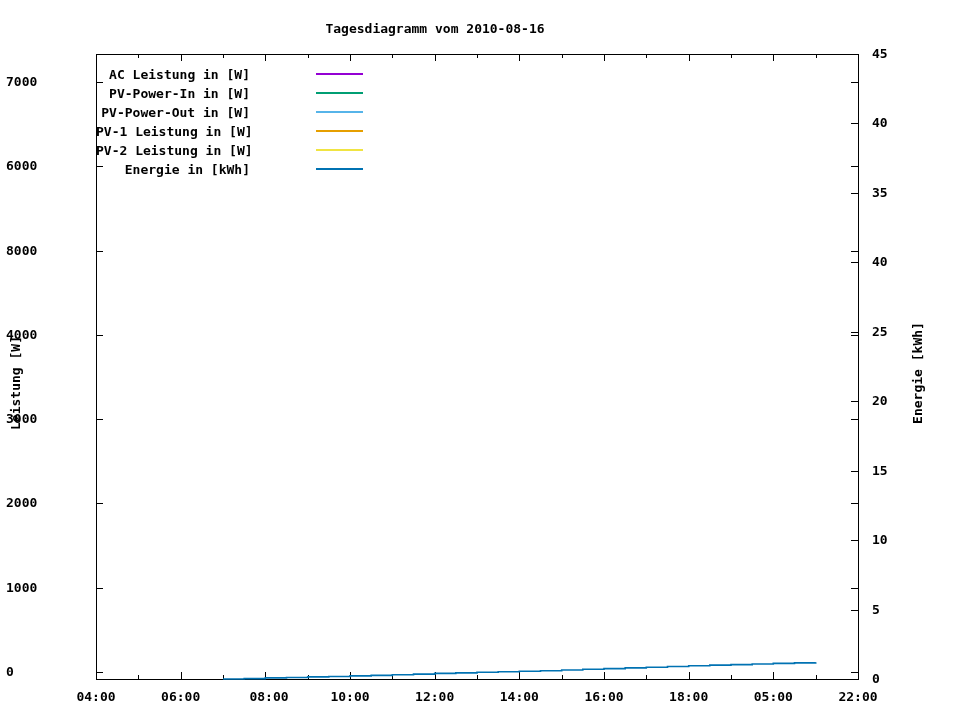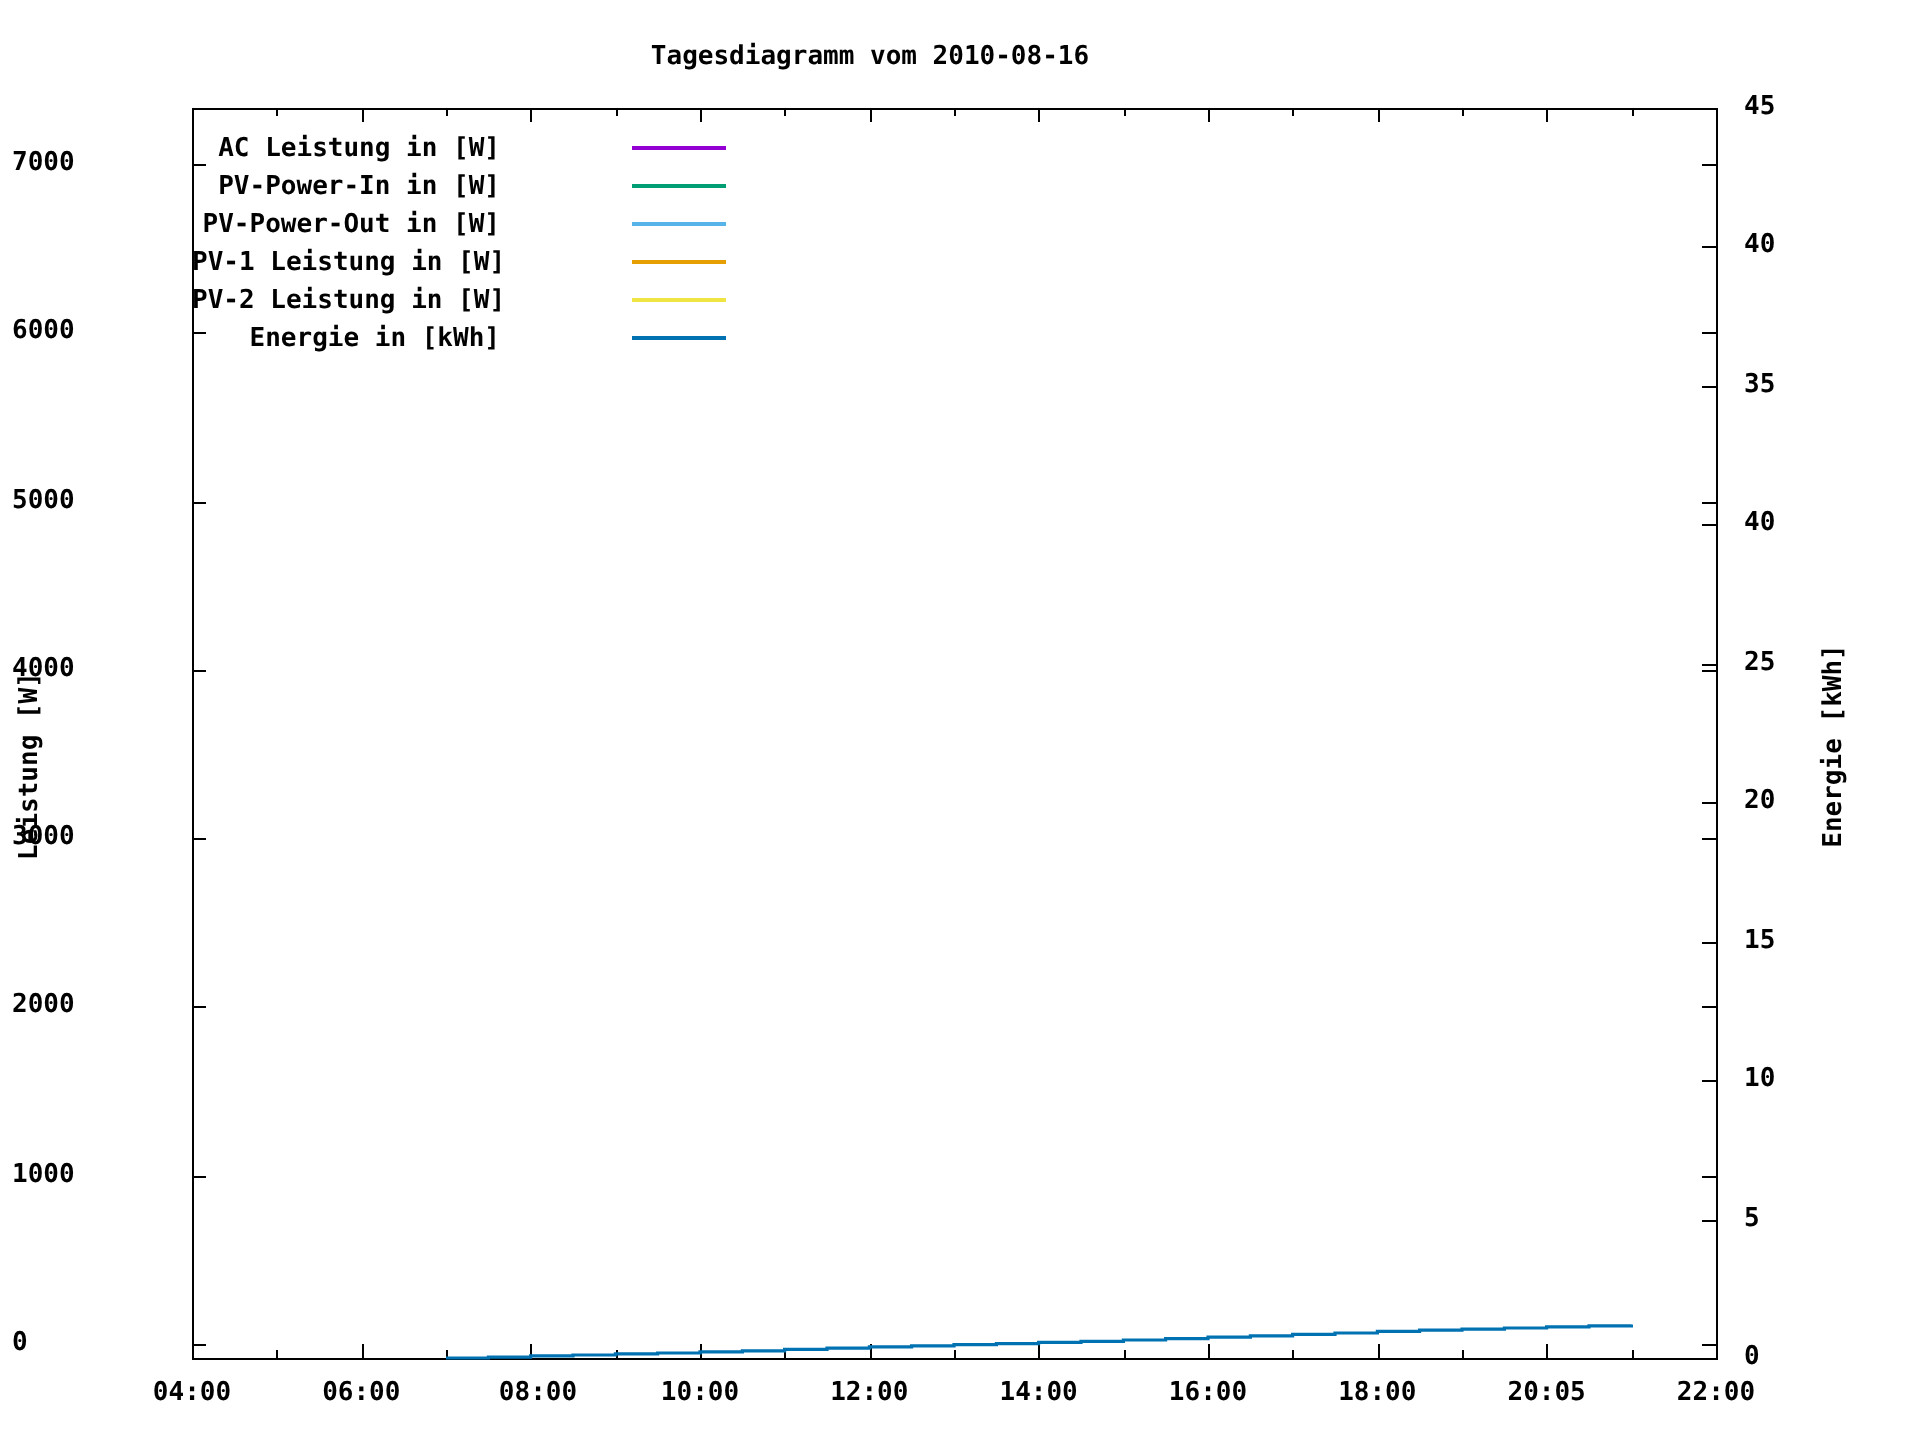--- a/index.html
+++ b/index.html
@@ -146,36 +146,36 @@
         <line x1="0" y1="11" x2="47" y2="11" stroke="#0072b2" stroke-width="2"></line>
       </svg>
     </div>
   </div>
 <div id="tick-labels">
     <div class="tick-label y-left" style="left: 6px; top: 665px;">0</div>
     <div class="tick-label y-left" style="left: 6px; top: 580.7px;">1000</div>
     <div class="tick-label y-left" style="left: 6px; top: 496.4px;">2000</div>
     <div class="tick-label y-left" style="left: 6px; top: 412.1px;">3000</div>
     <div class="tick-label y-left" style="left: 6px; top: 327.8px;">4000</div>
-    <div class="tick-label y-left" style="left: 6px; top: 243.5px;">5000</div>
+    <div class="tick-label y-left" style="left: 6px; top: 243.5px;">8000</div>
     <div class="tick-label y-left" style="left: 6px; top: 159.2px;">6000</div>
     <div class="tick-label y-left" style="left: 6px; top: 74.9px;">7000</div>
     <div class="tick-label y-right" style="left: 872px; top: 672px;">0</div>
     <div class="tick-label y-right" style="left: 872px; top: 602.556px;">5</div>
     <div class="tick-label y-right" style="left: 872px; top: 533.111px;">10</div>
     <div class="tick-label y-right" style="left: 872px; top: 463.667px;">15</div>
     <div class="tick-label y-right" style="left: 872px; top: 394.222px;">20</div>
     <div class="tick-label y-right" style="left: 872px; top: 324.778px;">25</div>
     <div class="tick-label y-right" style="left: 872px; top: 255.333px;">40</div>
     <div class="tick-label y-right" style="left: 872px; top: 185.889px;">35</div>
     <div class="tick-label y-right" style="left: 872px; top: 116.444px;">40</div>
     <div class="tick-label y-right" style="left: 872px; top: 47px;">45</div>
     <div class="tick-label x-axis" style="left: 66px; top: 690px;">04:00</div>
     <div class="tick-label x-axis" style="left: 150.667px; top: 690px;">06:00</div>
     <div class="tick-label x-axis" style="left: 239px; top: 690px;">08:00</div>
     <div class="tick-label x-axis" style="left: 320px; top: 690px;">10:00</div>
     <div class="tick-label x-axis" style="left: 404.667px; top: 690px;">12:00</div>
     <div class="tick-label x-axis" style="left: 489.333px; top: 690px;">14:00</div>
     <div class="tick-label x-axis" style="left: 574px; top: 690px;">16:00</div>
     <div class="tick-label x-axis" style="left: 658.667px; top: 690px;">18:00</div>
-    <div class="tick-label x-axis" style="left: 743.333px; top: 690px;">20:05</div>
+    <div class="tick-label x-axis" style="left: 743.333px; top: 690px;">05:00</div>
     <div class="tick-label x-axis" style="left: 828px; top: 690px;">22:00</div>
   </div>
 
 </body></html>

